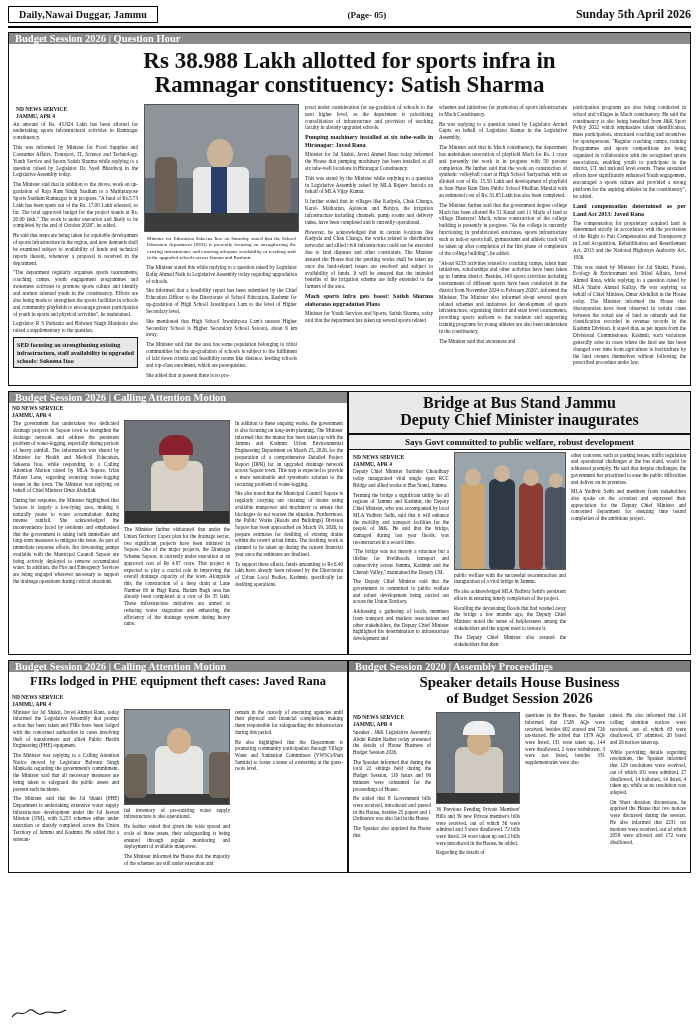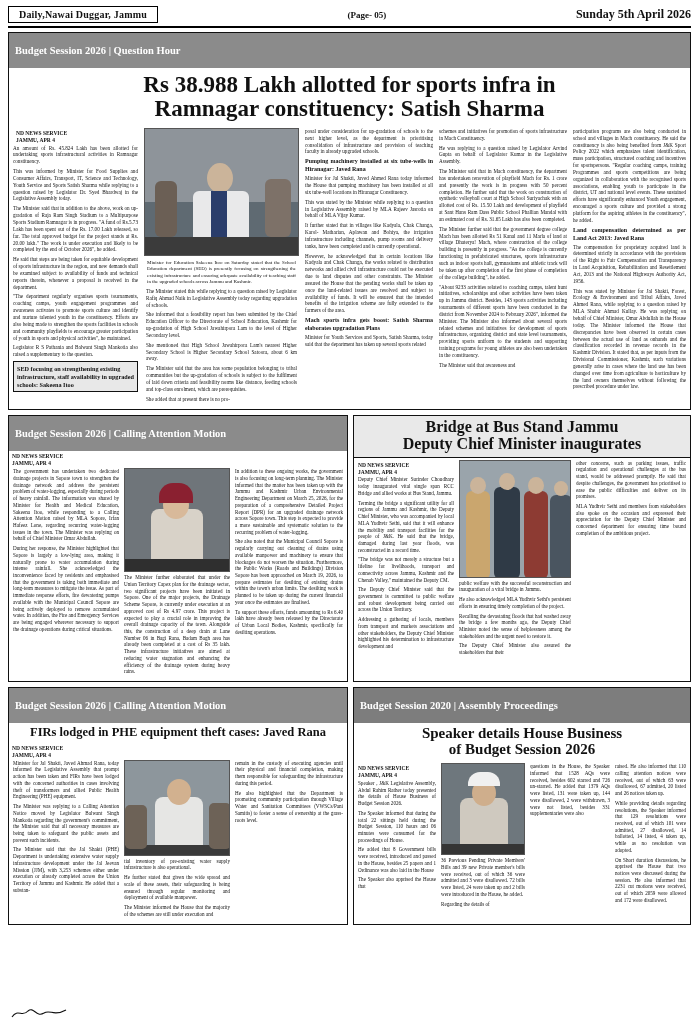--- a/index.html
+++ b/index.html
@@ -30,21 +30,21 @@
     padding:2px 10px 2px 10px;
     letter-spacing:0.2px;
   }
   .mast-center { font-size:9px; font-weight:bold; }
   .mast-right { font-size:12px; font-weight:bold; }
 
   
   .block { border:1px solid #111; background:#fff; }
   .kicker {
     background:#8b8b8b; color:#fff; font-weight:bold;
-    font-size:10.5px; padding:12px 6px;
+    font-size:10.5px; padding:0 6px;
     font-family:"Liberation Serif", serif;
   }
   .kicker.dark { background:#7d7d7d; }
   .headline {
     text-align:center; font-weight:bold; line-height:1.04;
     font-family:"Liberation Serif", serif;
     padding:3px 6px 4px 6px;
   }
   .sub-head {
     text-align:center; font-weight:bold; font-size:9px;
@@ -65,21 +65,21 @@
   .cap { font-size:5px; text-align:justify; line-height:1.3; padding:2px 3px; }
 
   
   #top-story { margin-bottom:5px; }
   #top-story .headline { font-size:23px; padding:5px 10px 7px 10px; }
   .top-body { display:flex; padding:0 4px 4px 4px; gap:6px; }
   .tb-col { font-size:5.15px; text-align:justify; line-height:1.33; }
   .tb-col p { margin:0 0 3px 0; }
 
   
-  .row { display:flex; gap:5px; margin-bottom:5px; }
+  .row { display:flex; margin-bottom:5px; }
   .r2a { width:340px; }
   .r2b { flex:1; }
   .r2a .headline { font-size:13.5px; }
   .r2b .headline { font-size:16px; }
   .two { display:flex; gap:5px; padding:0 4px 3px 4px; }
   .two .c { font-size:5.1px; text-align:justify; line-height:1.32; }
   .two .c p { margin:0 0 3px 0; }
 
   
   .r3a { width:340px; }
@@ -213,20 +213,21 @@
           <p>To support these efforts, funds amounting to Rs 6.40 lakh have already been released by the Directorate of Urban Local Bodies, Kashmir, specifically for desilting operations.</p>
         </div>
       </div>
     </div>
 
     <div class="block r2b">
       <div class="headline" style="background:#e9e9e9;border-bottom:1px solid #111">
         <div>Bridge at Bus Stand Jammu</div>
         <div>Deputy Chief Minister inaugurates</div>
       </div>
+      <div class="sub-head">Says Govt committed to public welfare, robust development</div>
       <div class="two" style="padding-top:2px">
         <div style="width:96px">
           <div class="byline" style="white-space:pre-line;padding-left:0">ND NEWS SERVICE
 JAMMU, APR 4</div>
           <div class="c">
             <p>Deputy Chief Minister Surinder Choudhary today inaugurated vital single span RCC Bridge and allied works at Bus Stand, Jammu.</p>
             <p>Terming the bridge a significant utility for all regions of Jammu and Kashmir, the Deputy Chief Minister, who was accompanied by local MLA Yudhvir Sethi, said that it will enhance the mobility and transport facilities for the people of J&amp;K. He said that the bridge, damaged during last year floods, was reconstructed in a record time.</p>
             <p>"The bridge was not merely a structure but a lifeline for livelihoods, transport and connectivity across Jammu, Kashmir and the Chenab Valley," maintained the Deputy CM.</p>
             <p>The Deputy Chief Minister said that the government is committed to public welfare and robust development being carried out across the Union Territory.</p>
             <p>Addressing a gathering of locals, members from transport and markets associations and other stakeholders, the Deputy Chief Minister highlighted his determination to infrastructure development and</p>

